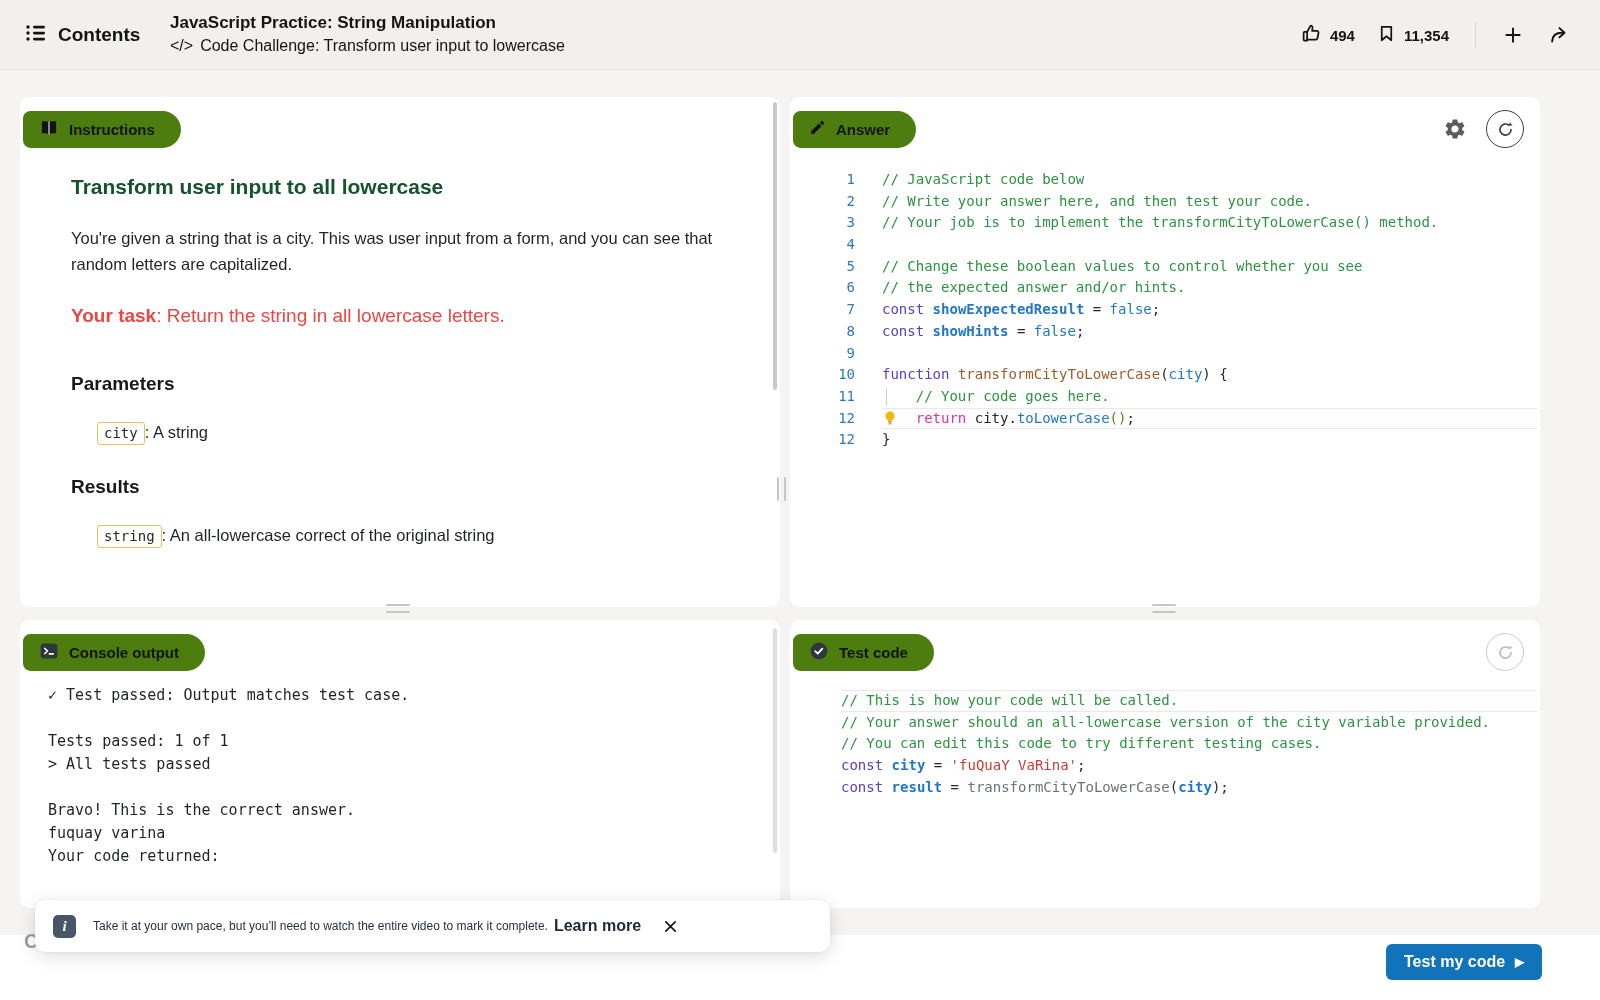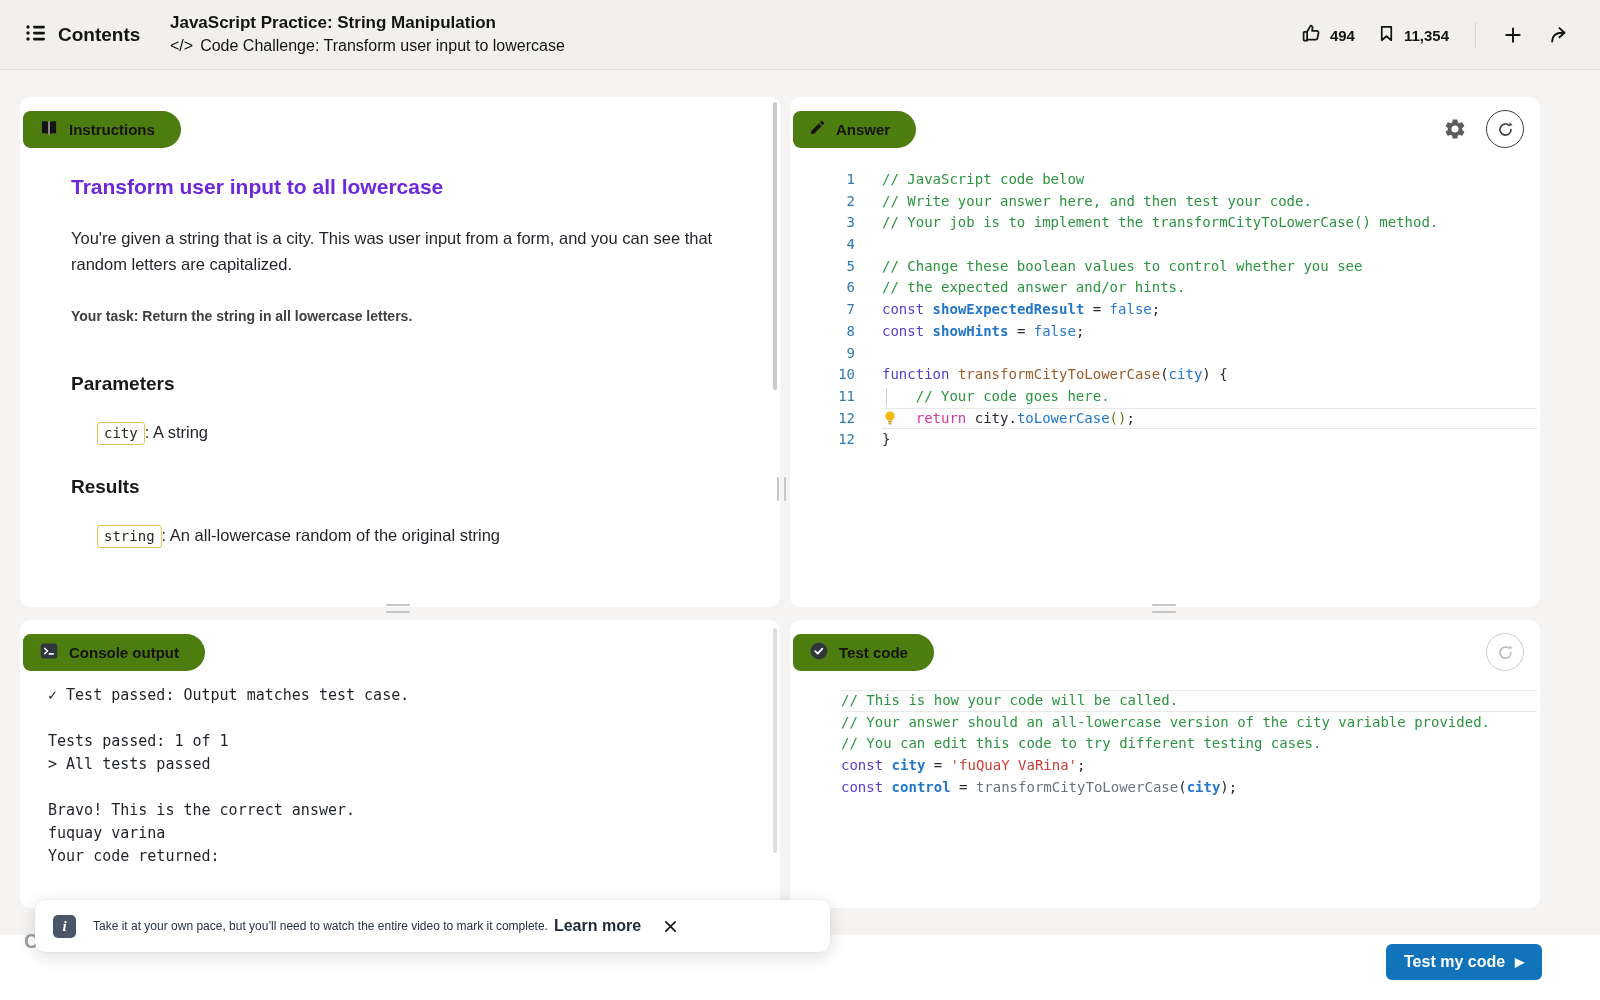--- a/index.html
+++ b/index.html
@@ -28,23 +28,23 @@
   #panel-console      { left:20px;  top:620px; width:760px; height:288px; }
   #panel-test         { left:790px; top:620px; width:750px; height:288px; }
 
   .tab { position:absolute; left:3px; top:14px; height:37px; background:#4d7c0f;
     border-radius:8px 20px 20px 8px; display:flex; align-items:center; gap:10px;
     padding:0 26px 0 16px; }
   .tab .tab-label { font-size:15px; font-weight:700; color:#141414; white-space:nowrap; }
 
   
   #instr-body { position:absolute; left:51px; top:78px; width:650px; }
-  #instr-body h1 { font-size:21px; font-weight:800; color:#6d28d9; margin-bottom:26px; }
+  #instr-body h1 { font-size:21px; font-weight:800; color:#14532d; margin-bottom:26px; }
   #instr-body p.intro { font-size:16.5px; line-height:26px; color:#1f2328; margin-bottom:26px; }
-  #instr-body p.task { font-size:14px; line-height:26px; color:#404040; margin-bottom:44px;font-weight:bold; }
+  #instr-body p.task { font-size:19px; line-height:26px; color:#ef4444; margin-bottom:44px; }
   #instr-body h2 { font-size:19px; font-weight:800; color:#17191c; margin-bottom:28px; }
   .code-chip { font-family:"DejaVu Sans Mono", monospace; font-size:14px; color:#24292f;
     border:1px solid #e0c25f; border-radius:3px; background:#fffefa; padding:2px 6px 3px; }
   .chip-row { font-size:16.5px; color:#1f2328; margin-bottom:34px;padding-left:26px; }
 
   
   .scroll-thumb { position:absolute; right:3px; width:4px; border-radius:2px; background:#d3d3d3; cursor:pointer; }
   #thumb-instr { top:5px; height:288px; background:#c9c9c9; }
   #thumb-console { top:8px; height:225px; background:#dedede; }
   .h-handle { position:absolute; width:24px; height:9px; display:flex; flex-direction:column; justify-content:space-between; cursor:row-resize; }
@@ -179,21 +179,21 @@
       </span>
       <span class="tab-label">Instructions</span>
     </div>
     <div id="instr-body">
       <h1>Transform user input to all lowercase</h1>
       <p class="intro">You're given a string that is a city. This was user input from a form, and you can see that random letters are capitalized.</p>
       <p class="task"><b>Your task</b><span>: Return the string in all lowercase letters.</span></p>
       <h2>Parameters</h2>
       <div class="chip-row"><span class="code-chip">city</span><span>: A string</span></div>
       <h2>Results</h2>
-      <div class="chip-row"><span class="code-chip">string</span><span>: An all-lowercase random of the original string</span></div>
+      <div class="chip-row"><span class="code-chip">string</span><span>: An all-lowercase correct of the original string</span></div>
     </div>
     <div id="thumb-instr" class="scroll-thumb"></div>
   </div>
 
   <div id="panel-answer" class="panel">
     <div class="tab">
       <span>
         <svg width="17" height="17" viewBox="0 0 24 24" fill="#141414">
           <path d="M3 17.2l10.9-10.9 3.8 3.8L6.8 21H3v-3.8zM15.2 5l2-2c.5-.5 1.4-.5 1.9 0l1.9 1.9c.5.5.5 1.4 0 1.9l-2 2-3.8-3.8z"></path>
         </svg>
@@ -322,21 +322,21 @@
         <div class="code-row">
           <span class="code-content"><span class="tk-cm">// Your answer should an all-lowercase version of the city variable provided.</span></span>
         </div>
         <div class="code-row">
           <span class="code-content"><span class="tk-cm">// You can edit this code to try different testing cases.</span></span>
         </div>
         <div class="code-row">
           <span class="code-content"><span class="tk-kw">const</span><span class="tk-pl"> </span><span class="tk-vr">city</span><span class="tk-pl"> = </span><span class="tk-str">'fuQuaY VaRina'</span><span class="tk-pl">;</span></span>
         </div>
         <div class="code-row">
-          <span class="code-content"><span class="tk-kw">const</span><span class="tk-pl"> </span><span class="tk-vr">control</span><span class="tk-pl"> = </span><span class="tk-gr">transformCityToLowerCase</span><span class="tk-pl">(</span><span class="tk-vr">city</span><span class="tk-pl">);</span></span>
+          <span class="code-content"><span class="tk-kw">const</span><span class="tk-pl"> </span><span class="tk-vr">result</span><span class="tk-pl"> = </span><span class="tk-gr">transformCityToLowerCase</span><span class="tk-pl">(</span><span class="tk-vr">city</span><span class="tk-pl">);</span></span>
         </div>
       </div>
   </div>
 
   <div id="handle-left-h" class="h-handle">
       <span></span>
       <span></span>
     </div>
   <div id="handle-right-h" class="h-handle">
       <span></span>

